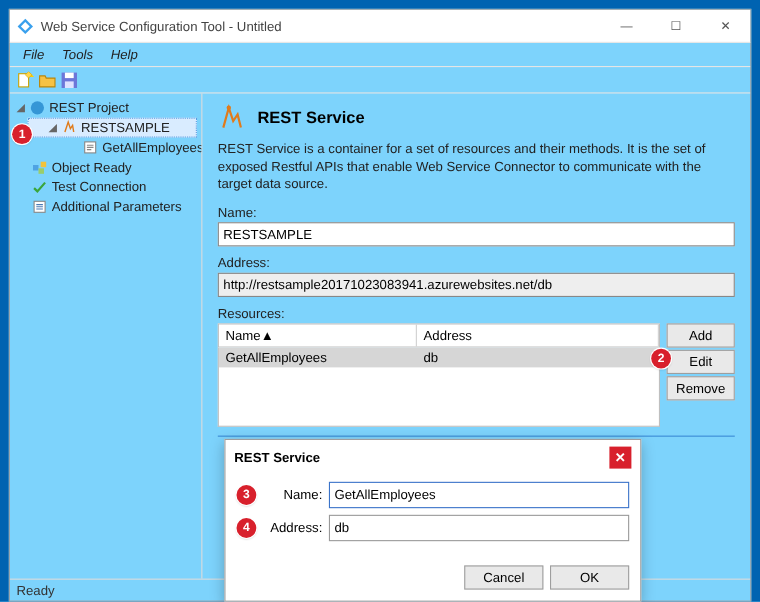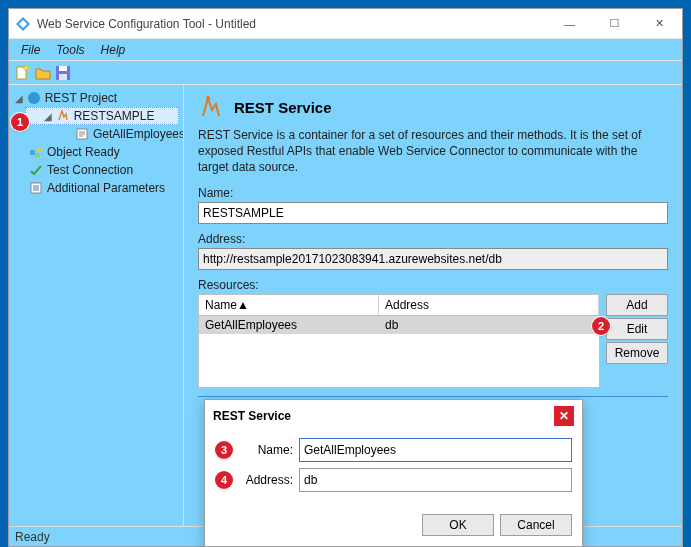--- a/index.html
+++ b/index.html
@@ -209,18 +209,18 @@
         <span class="rlabel">Name:</span>
         <input value="GetAllEmployees" style="">
       </div>
       <div class="dlg-row">
         <div class="callout" style="position:static;">4</div>
         <span class="rlabel">Address:</span>
         <input class="plain" value="db" style="">
       </div>
     </div>
     <div class="dlg-btns">
+      <button class="wbtn" style="width:72px">Cancel</button>
       <button class="wbtn" style="width:72px">OK</button>
-      <button class="wbtn" style="width:72px">Cancel</button>
     </div>
   </div>
 
 </div>
 
 </body></html>

